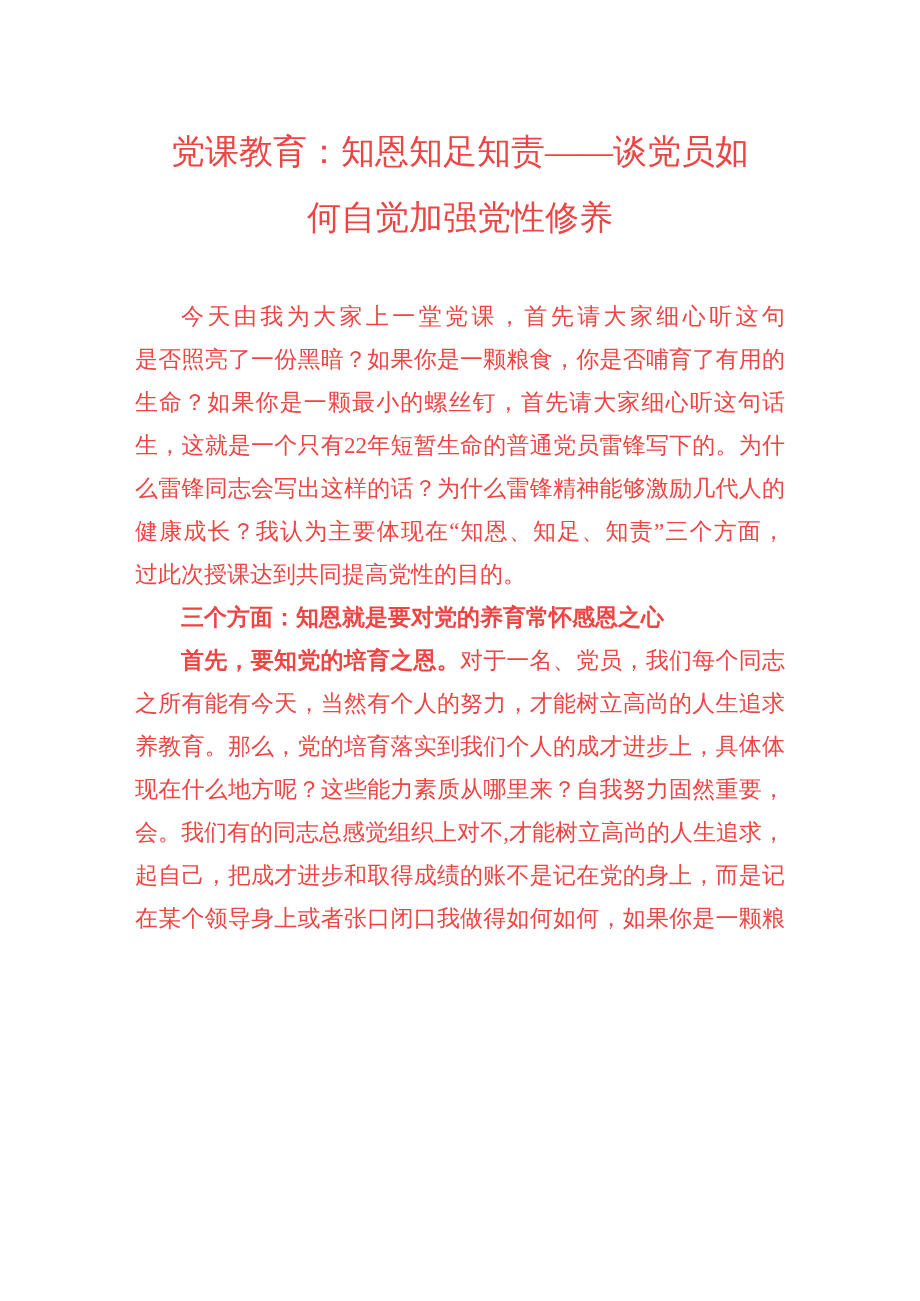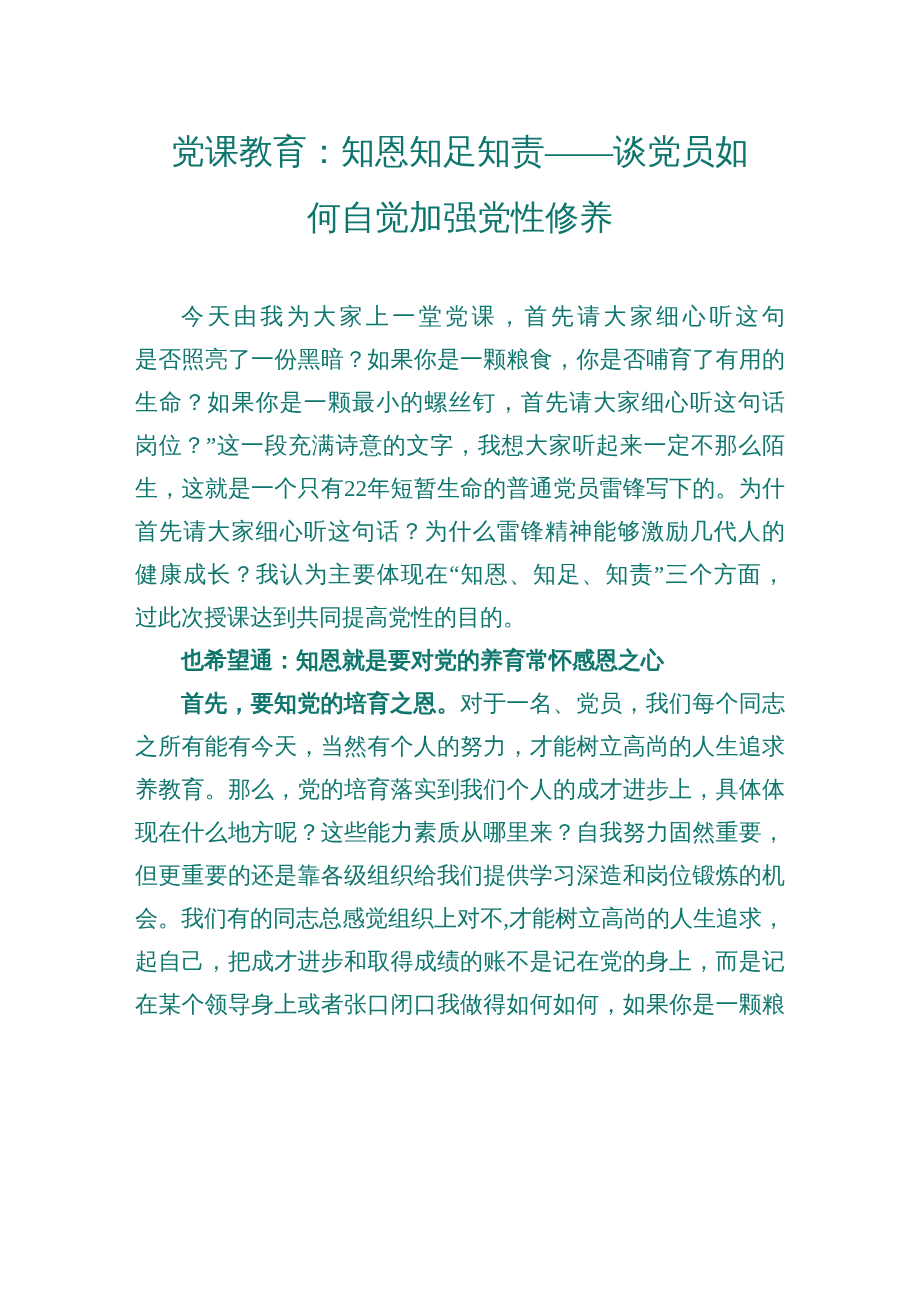--- a/index.html
+++ b/index.html
@@ -7,21 +7,21 @@
     padding: 0;
     background: #ffffff;
   }
   .page {
     position: relative;
     width: 920px;
     height: 1301px;
     background: #ffffff;
     overflow: hidden;
     font-family: "Liberation Serif", "DejaVu Serif", serif;
-    color: #0f766e;
+    color: #ef4444;
   }
   .title {
     position: absolute;
     top: 119px;
     left: 135px;
     width: 650px;
     text-align: center;
     font-size: 34px;
     line-height: 66px;
     font-weight: normal;
@@ -62,28 +62,26 @@
 <div class="page">
   <div class="title">
     <div class="title-line">党课教育：知恩知足知责——谈党员如</div>
     <div class="title-line">何自觉加强党性修养</div>
   </div>
 
   <div class="body-text">
       <div class="line indent"><span class="seg">今天由我为大家上一堂党课，首先请大家细心听这句话：“如</span></div>
       <div class="line"><span class="seg">是否照亮了一份黑暗？如果你是一颗粮食，你是否哺育了有用的</span></div>
       <div class="line"><span class="seg">生命？如果你是一颗最小的螺丝钉，首先请大家细心听这句话</span></div>
-      <div class="line"><span class="seg">岗位？”这一段充满诗意的文字，我想大家听起来一定不那么陌</span></div>
       <div class="line"><span class="seg">生，这就是一个只有22年短暂生命的普通党员雷锋写下的。为什</span></div>
-      <div class="line"><span class="seg">首先请大家细心听这句话？为什么雷锋精神能够激励几代人的</span></div>
+      <div class="line"><span class="seg">么雷锋同志会写出这样的话？为什么雷锋精神能够激励几代人的</span></div>
       <div class="line"><span class="seg">健康成长？我认为主要体现在“知恩、知足、知责”三个方面，</span></div>
       <div class="line end"><span class="seg">过此次授课达到共同提高党性的目的。</span></div>
-      <div class="line end indent"><span class="seg b">也希望通：知恩就是要对党的养育常怀感恩之心</span></div>
+      <div class="line end indent"><span class="seg b">三个方面：知恩就是要对党的养育常怀感恩之心</span></div>
       <div class="line indent"><span class="seg b">首先，要知党的培育之恩。</span><span class="seg">对于一名、党员，我们每个同志</span></div>
       <div class="line"><span class="seg">之所有能有今天，当然有个人的努力，才能树立高尚的人生追求</span></div>
       <div class="line"><span class="seg">养教育。那么，党的培育落实到我们个人的成才进步上，具体体</span></div>
       <div class="line"><span class="seg">现在什么地方呢？这些能力素质从哪里来？自我努力固然重要，</span></div>
-      <div class="line"><span class="seg">但更重要的还是靠各级组织给我们提供学习深造和岗位锻炼的机</span></div>
       <div class="line"><span class="seg">会。我们有的同志总感觉组织上对不,才能树立高尚的人生追求，</span></div>
       <div class="line"><span class="seg">起自己，把成才进步和取得成绩的账不是记在党的身上，而是记</span></div>
       <div class="line"><span class="seg">在某个领导身上或者张口闭口我做得如何如何，如果你是一颗粮食</span></div>
     </div>
 </div>
 
 </body></html>

